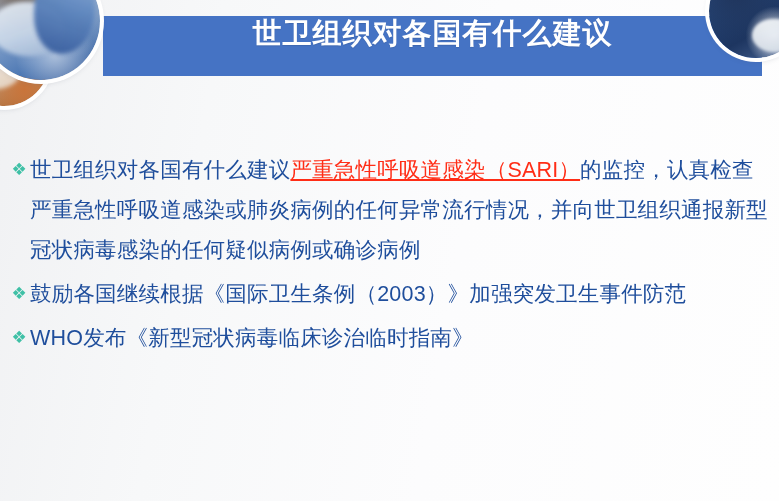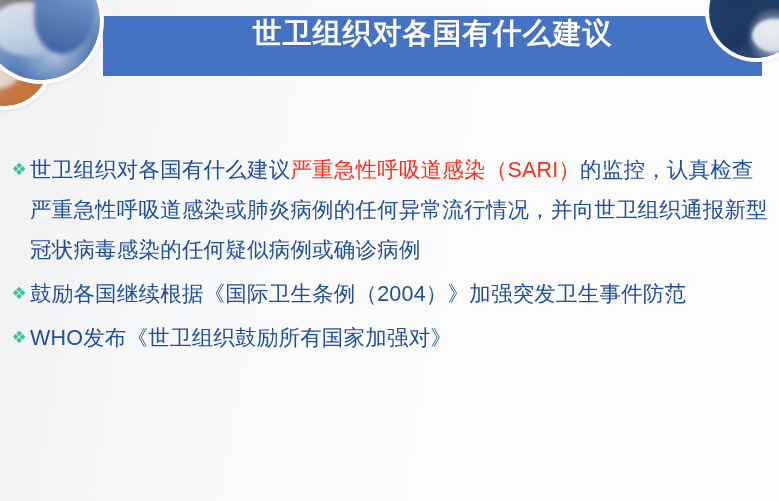--- a/index.html
+++ b/index.html
@@ -188,20 +188,21 @@
     flex: 1 1 auto;
     color: #1f4e9c;
     font-size: 21.5px;
     line-height: 40px;
     letter-spacing: 0.2px;
     word-break: break-all;
   }
 
   .red {
     color: #ff2d16;
+    text-decoration: underline;
   }
 </style>
 </head>
 <body>
 
 <div class="slide">
 
   <div class="photo-circle circle-b">
     <div class="inner"></div>
   </div>
@@ -222,25 +223,25 @@
     <div class="bullet-row">
       <div class="bullet-mark">❖</div>
       <div class="bullet-text">
         <span>世卫组织对各国有什么建议</span><span class="red">严重急性呼吸道感染（SARI）</span><span>的监控，认真检查严重急性呼吸道感染或肺炎病例的任何异常流行情况，并向世卫组织通报新型冠状病毒感染的任何疑似病例或确诊病例</span>
       </div>
     </div>
 
     <div class="bullet-row">
       <div class="bullet-mark">❖</div>
       <div class="bullet-text">
-        <span>鼓励各国继续根据《国际卫生条例（2004）》加强突发卫生事件防范</span>
+        <span>鼓励各国继续根据《国际卫生条例（2003）》加强突发卫生事件防范</span>
       </div>
     </div>
 
     <div class="bullet-row">
       <div class="bullet-mark">❖</div>
       <div class="bullet-text">
-        <span>WHO发布《世卫组织鼓励所有国家加强对》</span>
+        <span>WHO发布《新型冠状病毒临床诊治临时指南》</span>
       </div>
     </div>
 
   </div>
 </div>
 
 </body></html>

